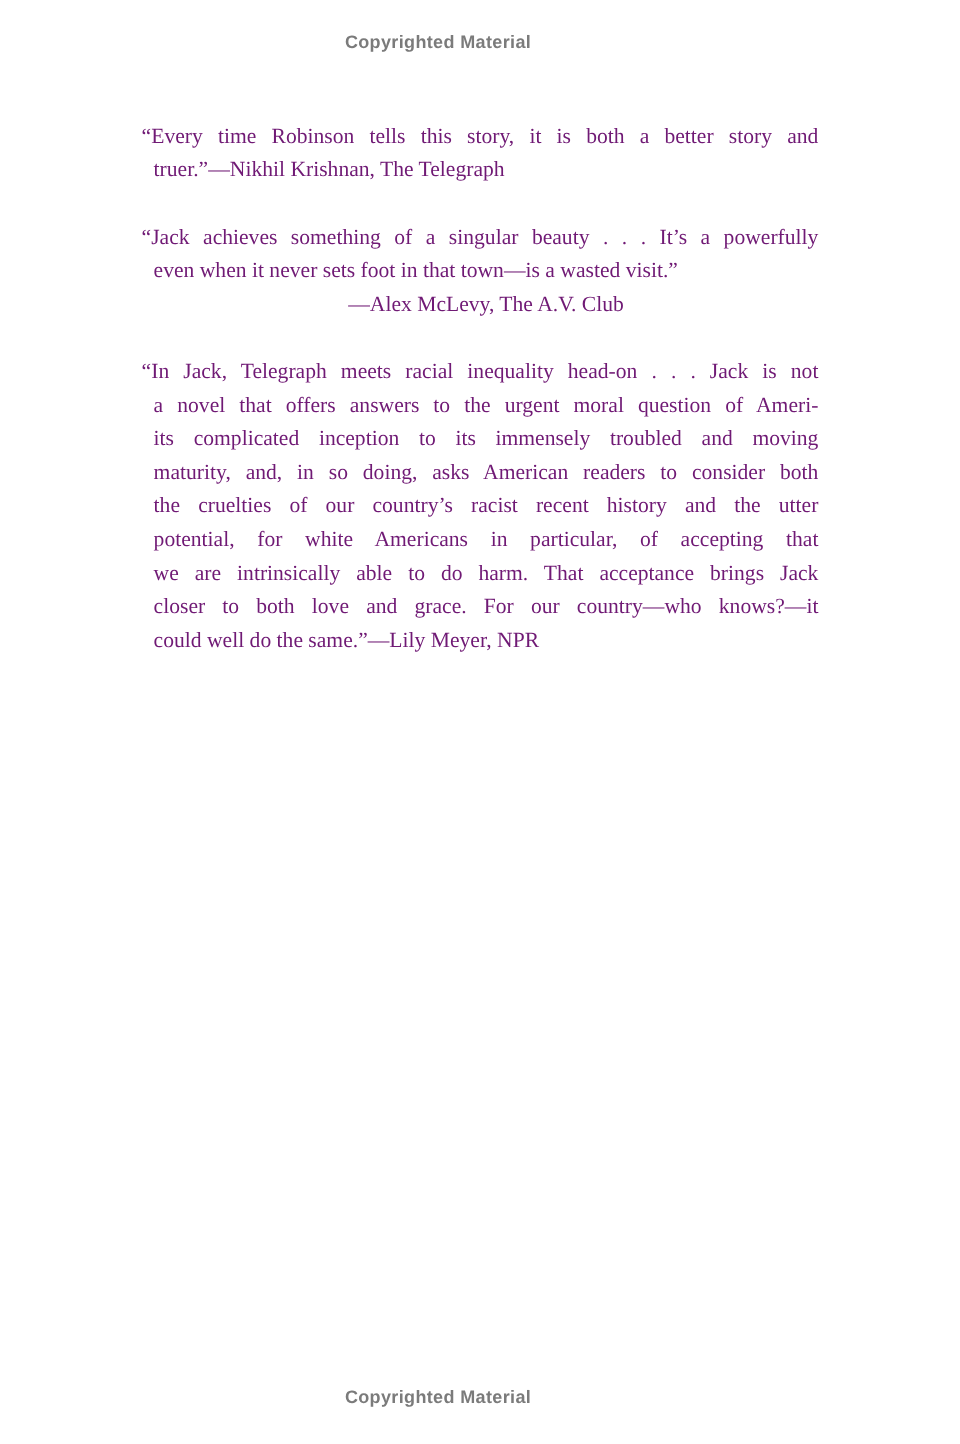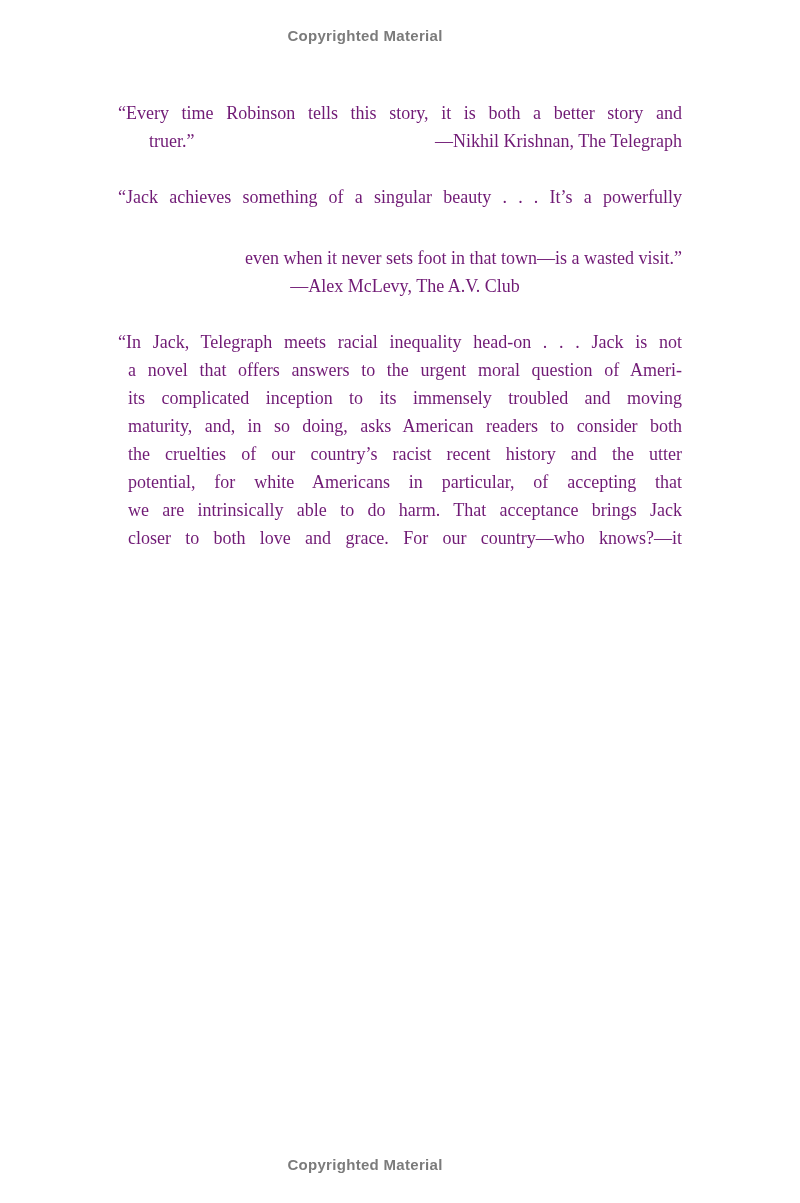--- a/index.html
+++ b/index.html
@@ -29,23 +29,23 @@
     font-size: 18px;
     color: #701a75;
   }
   .quote { margin-bottom: 28px; }
   .line {
     height: 28px;
     line-height: 28px;
     white-space: normal;
   }
   .line.j    { text-align: justify; text-align-last: justify; }
-  .line.left { text-align: right; margin-top: 33px; }
+  .line.left { text-align: left; }
   .line.right{ text-align: center; }
-  .line.split{ display: flex; justify-content: space-between; margin-left: 21px; }
+  .line.split{ display: flex; justify-content: flex-start; }
   .line.first{ margin-left: -10px; }
   .it { }
 </style>
 </head>
 <body>
 
 <div class="copyright top">Copyrighted Material</div>
 
 <div class="quotes">
     <div class="quote">
@@ -62,16 +62,20 @@
     </div>
     <div class="quote">
       <div class="line j first"><span><span>“In </span><span class="it">Jack</span><span>, Telegraph meets racial inequality head-on . . . </span><span class="it">Jack</span><span> is not</span></span></div>
       <div class="line j"><span><span>a novel that offers answers to the urgent moral question of Ameri-</span></span></div>
       <div class="line j"><span><span>its complicated inception to its immensely troubled and moving</span></span></div>
       <div class="line j"><span><span>maturity, and, in so doing, asks American readers to consider both</span></span></div>
       <div class="line j"><span><span>the cruelties of our country’s racist recent history and the utter</span></span></div>
       <div class="line j"><span><span>potential, for white Americans in particular, of accepting that</span></span></div>
       <div class="line j"><span><span>we are intrinsically able to do harm. That acceptance brings Jack</span></span></div>
       <div class="line j"><span><span>closer to both love and grace. For our country—who knows?—it</span></span></div>
+      <div class="line split">
+        <span><span>could well do the same.”</span></span>
+        <span><span>—Lily Meyer, NPR</span></span>
+      </div>
     </div>
   </div>
 
 <div class="copyright bottom">Copyrighted Material</div>
 
 </body></html>

